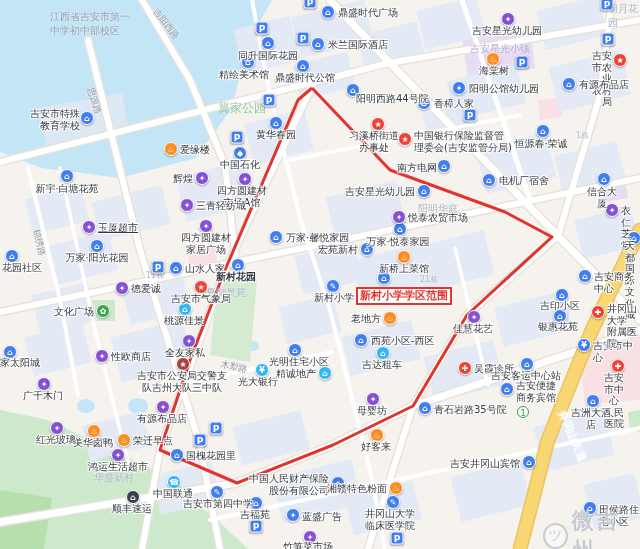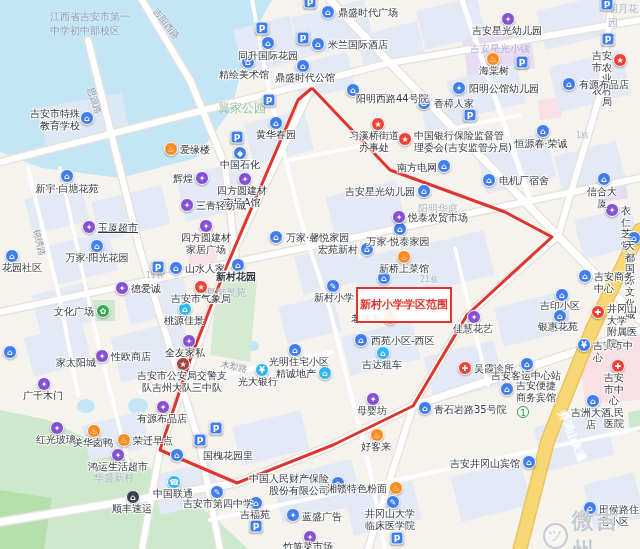--- a/index.html
+++ b/index.html
@@ -19,21 +19,21 @@
   .lb.c{transform:translateX(-50%);text-align:center;}
   .lb.r{transform:translateX(-100%);text-align:right;}
   .area{position:absolute;font-size:10px;z-index:20;white-space:pre-line;
       text-shadow:0 0 2px #fff;}
   .road-lb{position:absolute;font-size:9px;color:#8a9099;z-index:21;white-space:nowrap;
       text-shadow:0 0 2px #fff,0 0 2px #fff;transform-origin:left top;}
   .badge{position:absolute;width:12px;height:12px;border-radius:50%;background:#fff;
       border:1.5px solid #2e9e4f;color:#2e9e4f;font-size:9px;line-height:12px;text-align:center;
       transform:translate(-50%,-50%);z-index:30;box-sizing:border-box;}
   #highlight{position:absolute;z-index:40;border:2px solid #e0352e;background:rgba(255,255,255,.9);
-      color:#e0352e;font-size:11px;font-weight:bold;padding:9px 2px;line-height:14px;white-space:nowrap;}
+      color:#e0352e;font-size:11px;font-weight:bold;padding:0 2px;line-height:14px;white-space:nowrap;}
   #watermark{position:absolute;z-index:50;display:flex;align-items:center;gap:4px;
       color:#bfc4cc;opacity:.95;}
   #wm-icon{width:26px;height:26px;border-radius:50%;border:2px solid #c6cad1;color:#c6cad1;
       font-size:14px;display:flex;align-items:center;justify-content:center;background:rgba(255,255,255,.4);box-sizing:border-box;}
   #wm-text{font-size:22px;font-weight:bold;letter-spacing:2px;color:#c3c8cf;
       text-shadow:0 0 1px #fff;}
 </style>
 </head>
 <body>
 
@@ -414,21 +414,21 @@
         <div class="ic" style="background: rgb(255, 138, 30);">♨</div>
       </div>
       <div class="lb c" style="left: 376px; top: 441px;">好客来</div>
       <div class="poi" style="left: 425px; top: 408px;">
         <div class="ic" style="background: rgb(63, 125, 240);">⌂</div>
       </div>
       <div class="lb " style="left: 434px; top: 404px;">青石岩路35号院</div>
       <div class="poi" style="left: 177px; top: 455px;">
         <div class="ic" style="background: rgb(63, 125, 240);">⌂</div>
       </div>
-      <div class="lb " style="left: 186px; top: 450px; margin-left: 17px;">国槐花园里</div>
+      <div class="lb " style="left: 186px; top: 450px;">国槐花园里</div>
       <div class="poi" style="left: 94px; top: 431px;">
         <div class="ic" style="background: rgb(255, 138, 30);">♨</div>
       </div>
       <div class="lb c" style="left: 93px; top: 437px;">美华卤鸭</div>
       <div class="poi" style="left: 124px; top: 440px;">
         <div class="ic" style="background: rgb(255, 138, 30);">♨</div>
       </div>
       <div class="lb " style="left: 133px; top: 435px;">荣迁早点</div>
       <div class="poi" style="left: 57px; top: 428px;">
         <div class="ic" style="background: rgb(133, 80, 212);">✦</div>
@@ -442,21 +442,21 @@
         <div class="ic" style="background: rgb(133, 80, 212);">✦</div>
       </div>
       <div class="lb c" style="left: 118px; top: 461px;">鸿运生活超市</div>
       <div class="poi" style="left: 133px; top: 497px;">
         <div class="ic" style="background: rgb(57, 65, 79);">⌂</div>
       </div>
       <div class="lb c" style="left: 132px; top: 503px;">顺丰速运</div>
       <div class="poi" style="left: 10px; top: 352px;">
         <div class="ic" style="background: rgb(63, 125, 240);">⌂</div>
       </div>
-      <div class="lb " style="left: 16px; top: 357px; padding-left: 40px;">家太阳城</div>
+      <div class="lb " style="left: 0px; top: 357px;">家太阳城</div>
       <div class="poi" style="left: 102px; top: 356px;">
         <div class="ic" style="background: rgb(133, 80, 212);">✦</div>
       </div>
       <div class="lb " style="left: 111px; top: 351px;">性欧商店</div>
       <div class="poi" style="left: 183px; top: 364px;">
         <div class="ic" style="background: rgb(168, 66, 60);">★</div>
       </div>
       <div class="lb c" style="left: 182px; top: 370px;">吉安市公安局交警支
 队吉州大队三中队</div>
       <div class="poi" style="left: 189px; top: 341px;">

